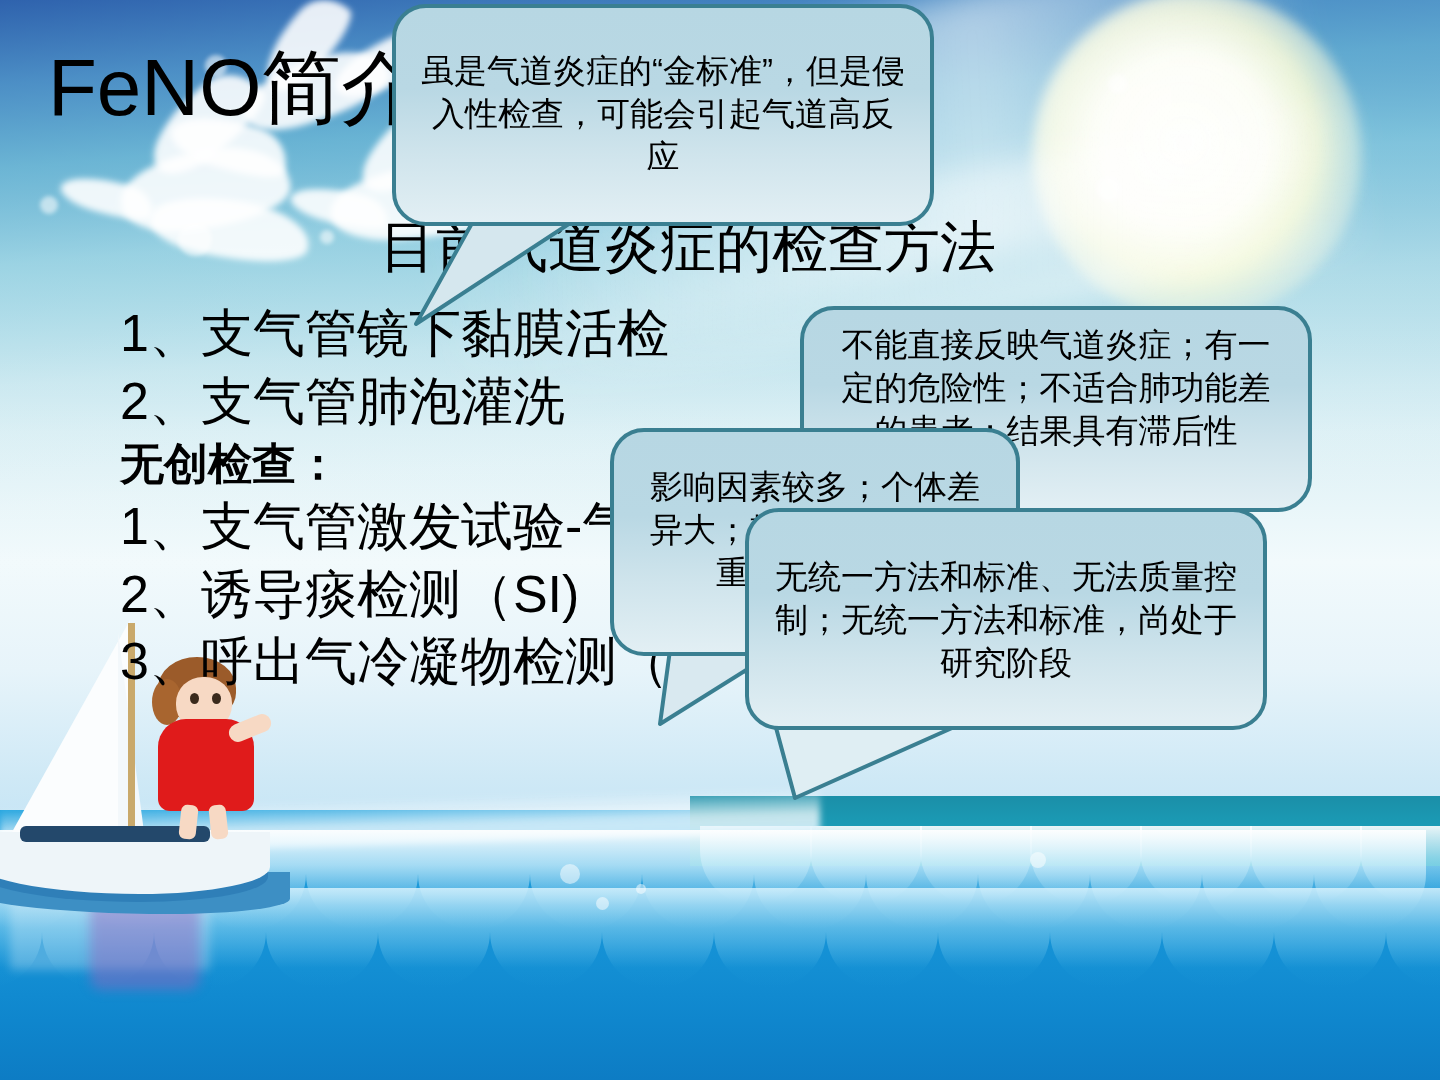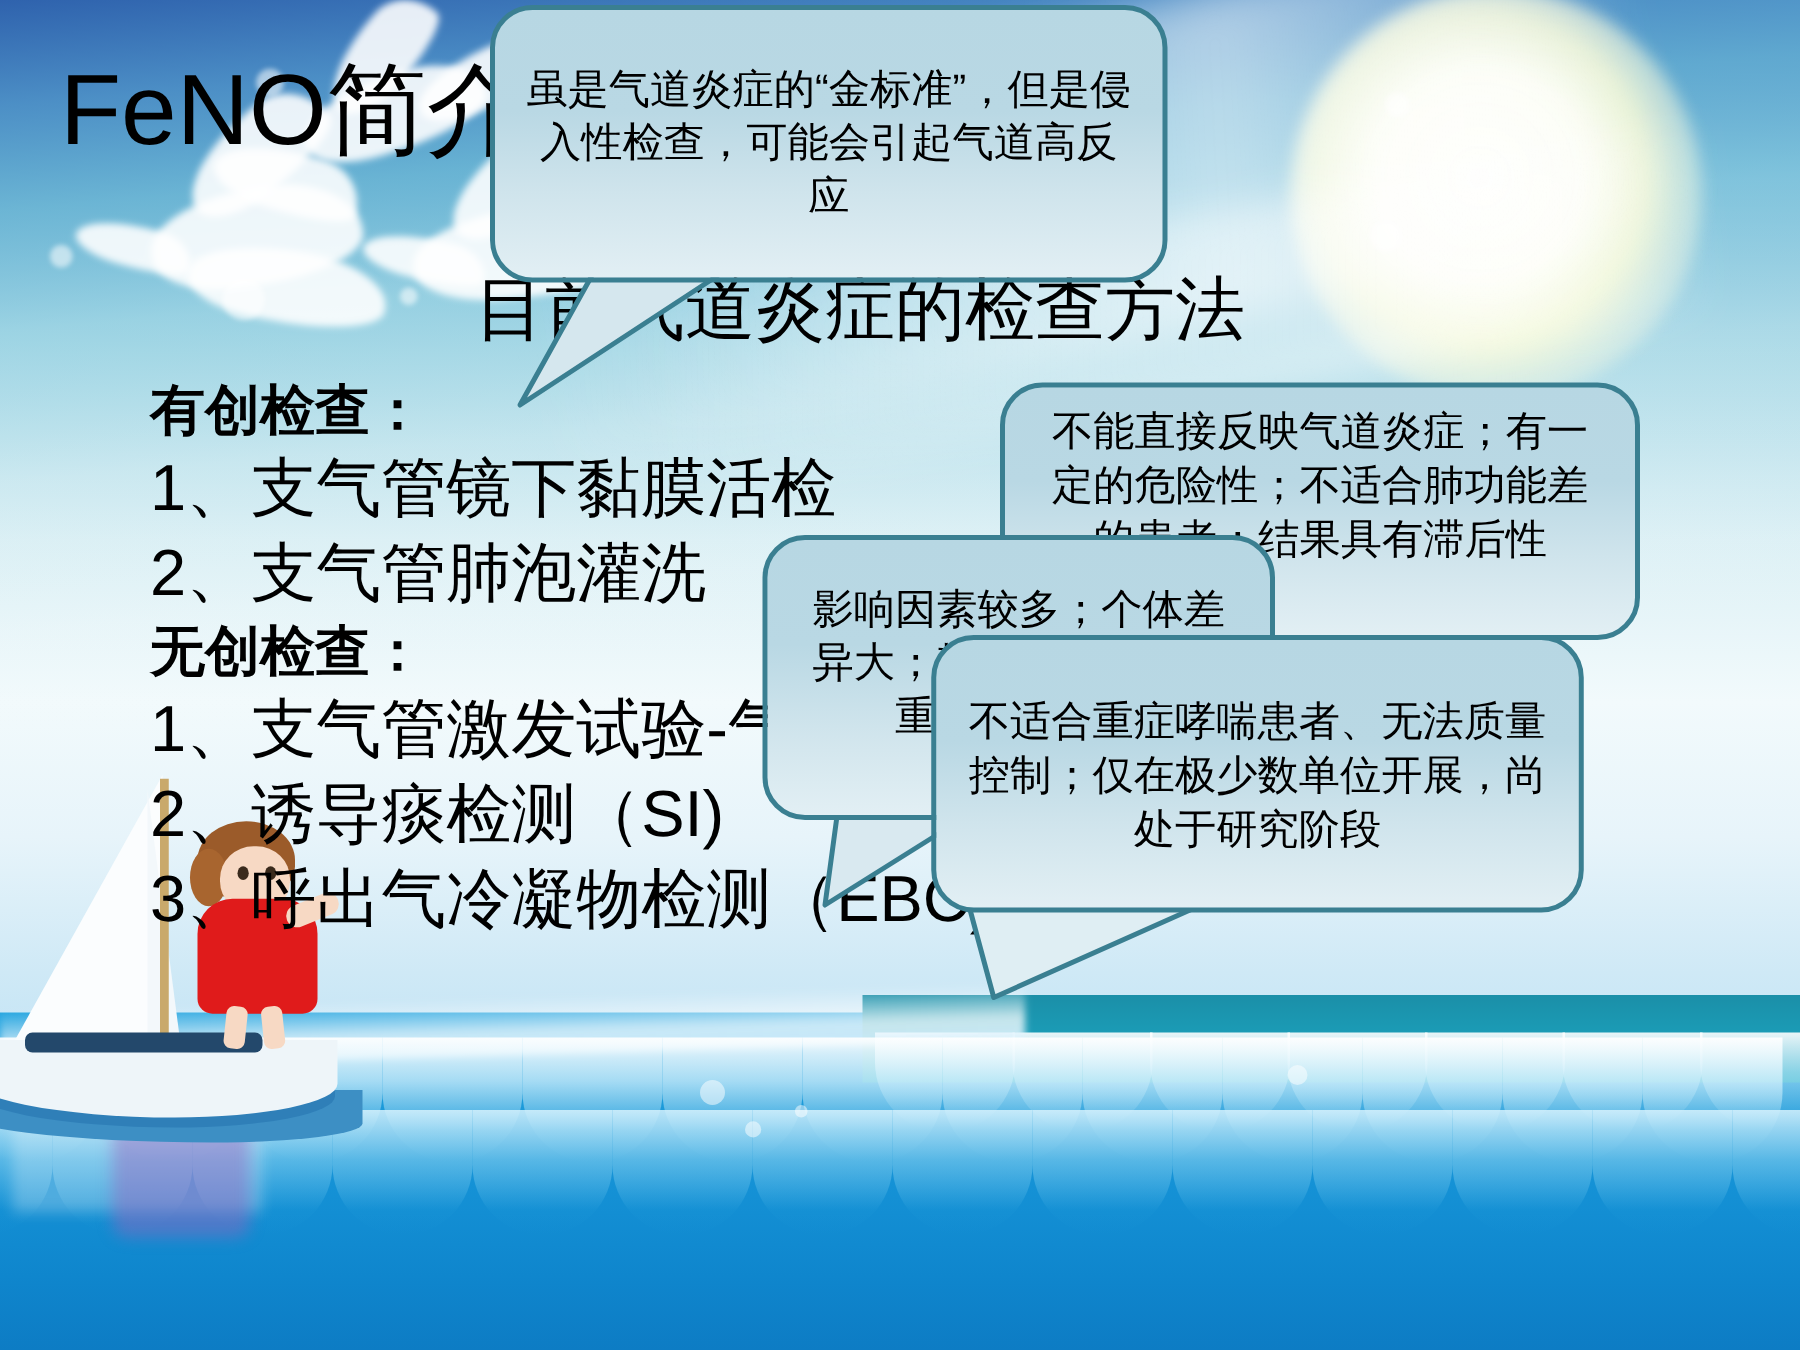--- a/index.html
+++ b/index.html
@@ -285,21 +285,20 @@
       <div class="g-leg l"></div>
       <div class="g-leg r"></div>
     </div>
   </div>
 
   <div id="title">FeNO简介</div>
 
   <div id="subtitle">目前气道炎症的检查方法</div>
 
   <div id="body-text">
-    <div class="hd">有创检查：</div>
     <div class="li">1、支气管镜下黏膜活检</div>
     <div class="li">2、支气管肺泡灌洗</div>
     <div class="hd">无创检查：</div>
     <div class="li">1、支气管激发试验-气道高反应性(AHR)</div>
     <div class="li">2、诱导痰检测（SI)</div>
     <div class="li">3、呼出气冷凝物检测（EBC)</div>
   </div>
 
   <div class="callout" id="cal1">
     <svg class="tail" width="600" height="360" viewBox="0 0 600 360">
@@ -323,16 +322,16 @@
     <div class="box"></div>
     <div class="txt">影响因素较多；个体差异大；耗时长；不适合重症哮喘患者</div>
   </div>
 
   <div class="callout" id="cal4">
     <svg class="tail" width="560" height="380" viewBox="0 0 560 380">
       <polygon points="30,216 216,216 50,290" fill="#dfeef3" stroke="#3a7f91" stroke-width="4" stroke-linejoin="round"></polygon>
       <rect x="28" y="204" width="190" height="16" fill="#dbebf1"></rect>
     </svg>
     <div class="box"></div>
-    <div class="txt">不适合重症哮喘患者、无法质量控制；仅在极少数单位开展，尚处于研究阶段</div>
+    <div class="txt">无统一方法和标准、无法质量控制；无统一方法和标准，尚处于研究阶段</div>
   </div>
 
 </div>
 
 </body></html>

